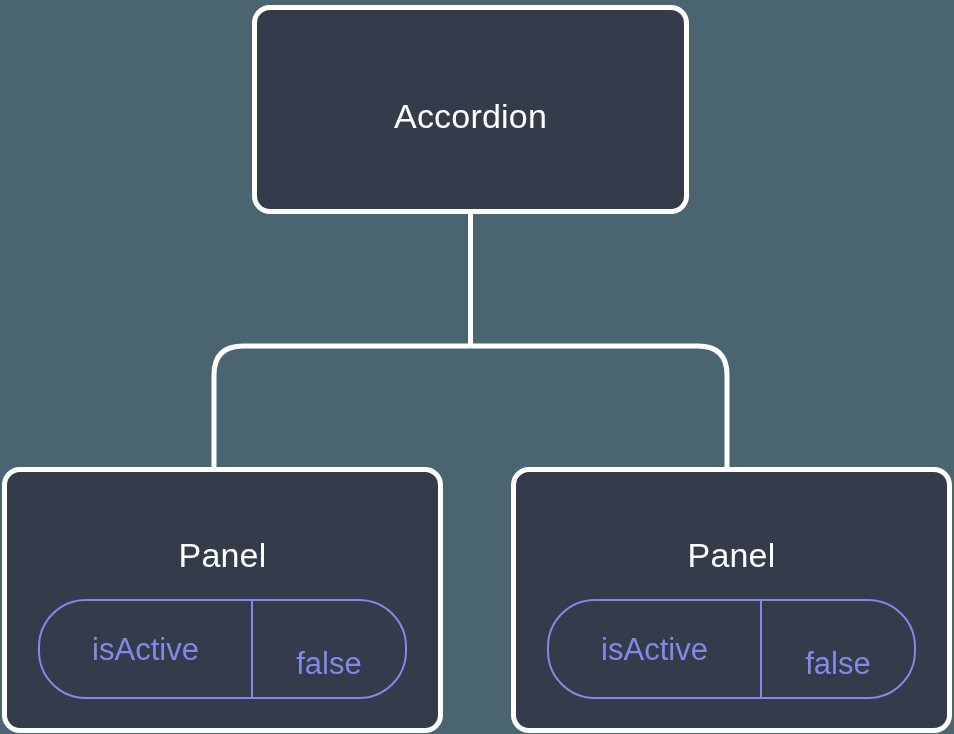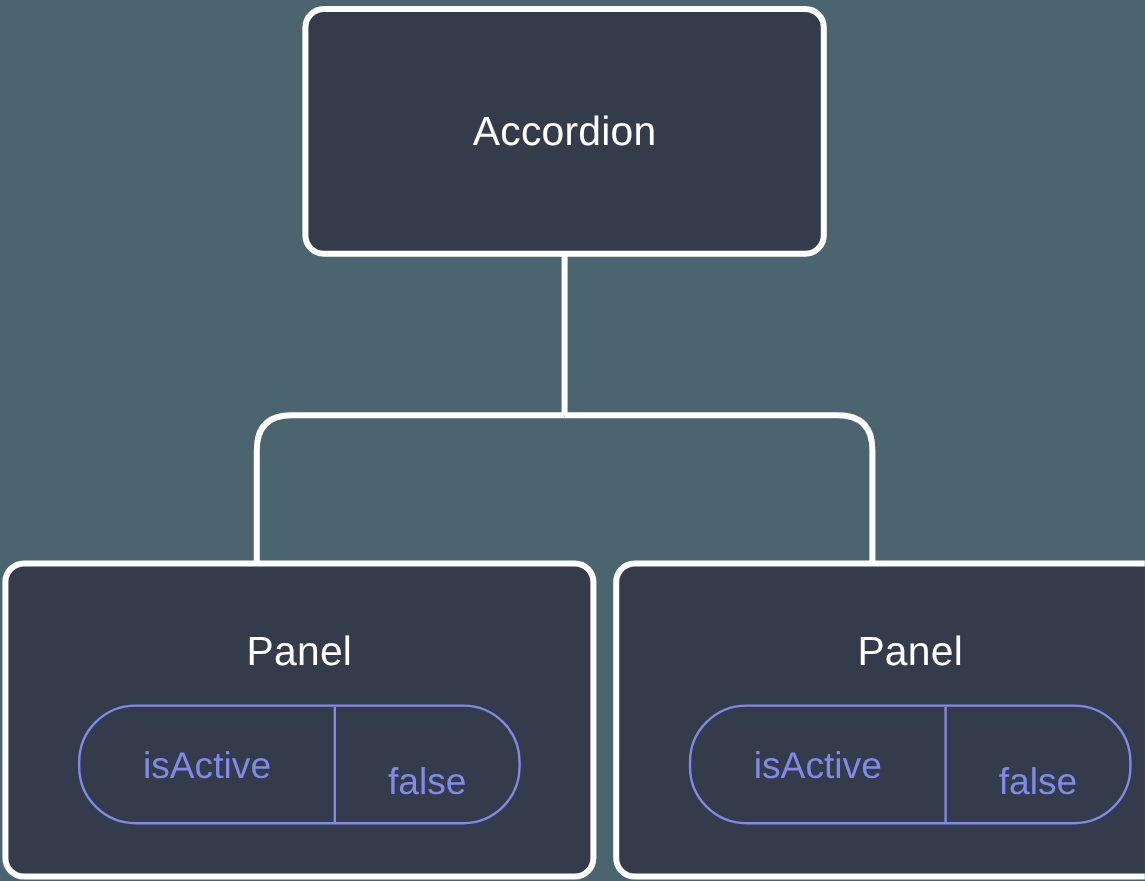--- a/index.html
+++ b/index.html
@@ -42,24 +42,25 @@
     width: 437px;
     height: 209px;
     justify-content: center;
   }
   .node-title {
     color: #ffffff;
     font-size: 34px;
     line-height: 1;
     letter-spacing: 0.2px;
     font-weight: 400;
+    margin-top: 12px;
   }
   .node-child {
     top: 467px;
-    width: 495px;
+    width: 441px;
     height: 266px;
     justify-content: flex-start;
     padding-top: 54px;
   }
   .node-child.left  { left: 2px; }
   .node-child.right { left: 511px; }
 
   .prop-pill {
     position: relative;
     margin-top: 27px;

